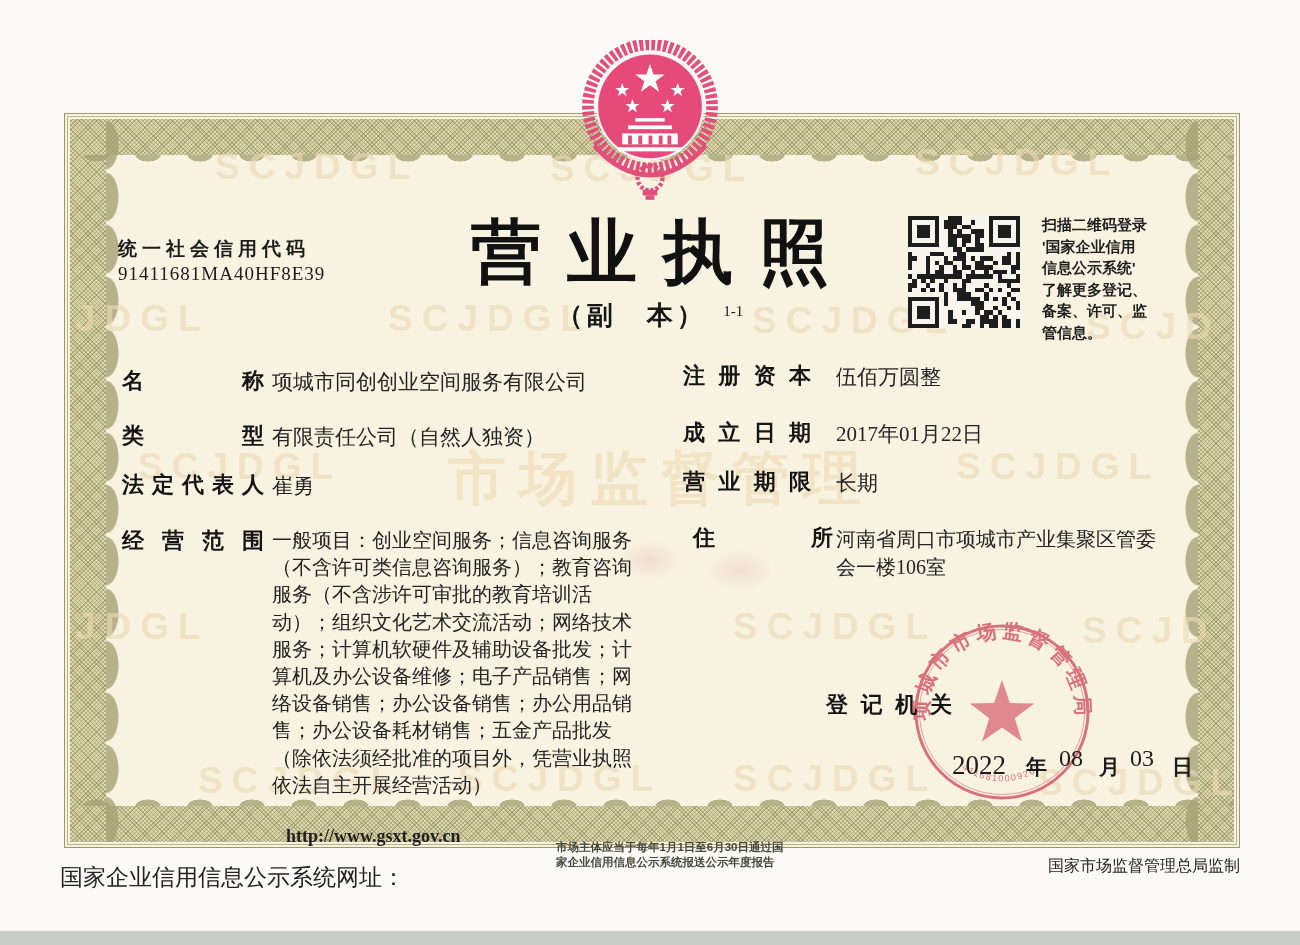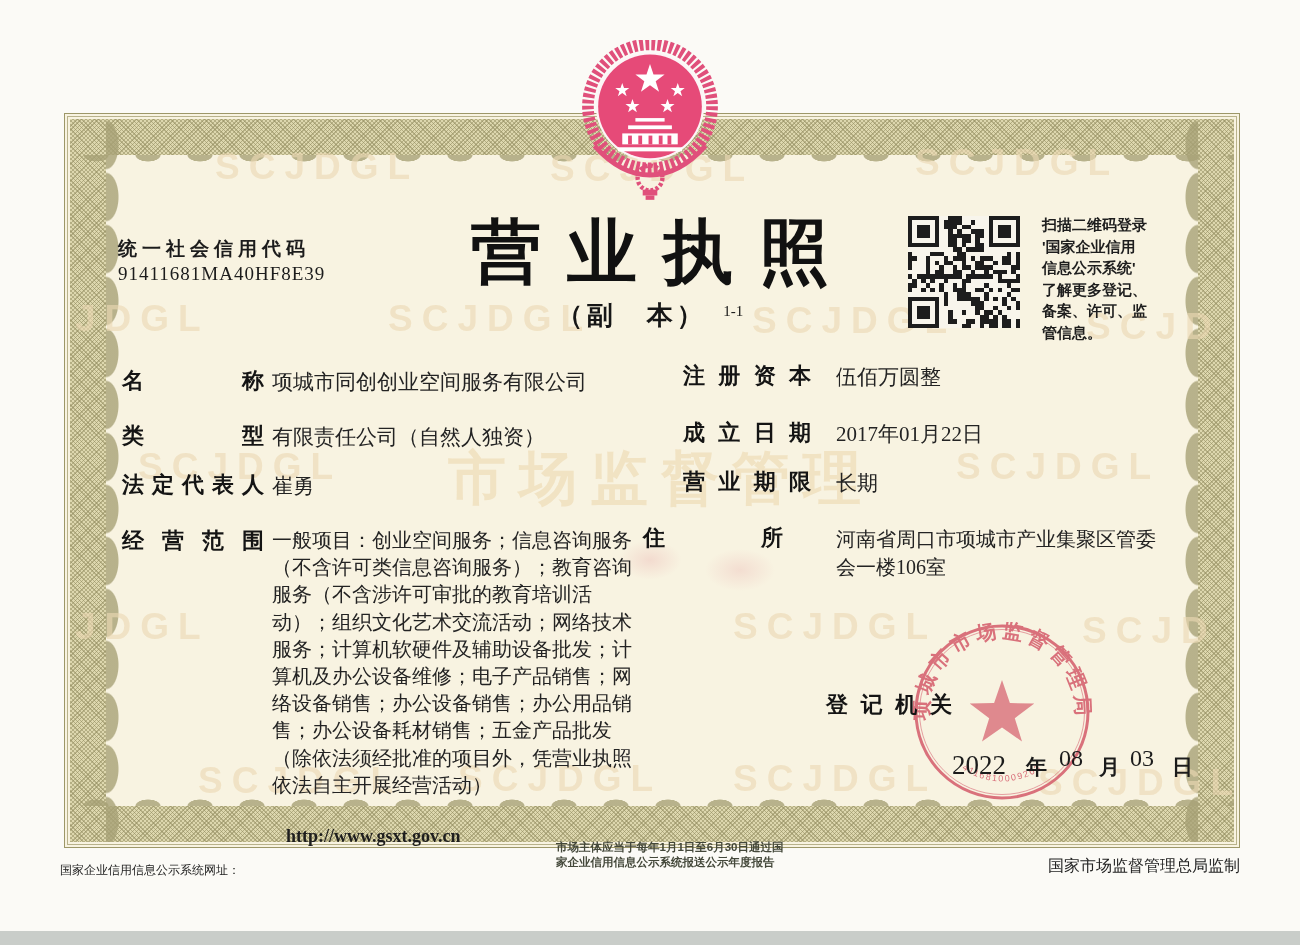--- a/index.html
+++ b/index.html
@@ -400,21 +400,21 @@
 
   <div class="flabel" style="left:683px; top:361px; width:128px;">注册资本</div>
   <div class="fvalue" style="left:836px; top:363px;">伍佰万圆整</div>
 
   <div class="flabel" style="left:683px; top:418px; width:128px;">成立日期</div>
   <div class="fvalue" style="left:836px; top:420px;">2017年01月22日</div>
 
   <div class="flabel" style="left:683px; top:467px; width:128px;">营业期限</div>
   <div class="fvalue" style="left:836px; top:469px;">长期</div>
 
-  <div class="flabel" style="left:643px; top:523px; width:140px;">住所</div>
+  <div class="flabel" style="left:693px; top:523px; width:140px;">住所</div>
   <div class="fvalue" style="left:836px; top:525px; width:400px; font-size:20px; line-height:28px;">河南省周口市项城市产业集聚区管委
 会一楼106室</div>
 
   <div class="flabel" style="left:826px; top:690px; width:126px;">登记机关</div>
 
   <svg class="abs" style="left:912px; top:622px; z-index:3; opacity:.88;" width="180" height="180" viewBox="0 0 180 180">
     <defs>
       <path id="sealArc" d="M 23 121 A 74 74 0 1 1 157 121" fill="none"></path>
       <path id="serialArc" d="M 40 138 A 69 69 0 0 0 140 138" fill="none"></path>
     </defs>
@@ -431,20 +431,20 @@
 
   <div class="abs" style="left:952px; top:750px; z-index:5; display:flex; align-items:baseline; white-space:nowrap;">
     <span class="serif" style="font-size:27px; color:#1b1b1b;">2022</span>
     <span style="font-size:21px; font-weight:bold; color:#1b1b1b; margin-left:20px;">年</span>
     <span class="serif" style="font-size:24px; color:#1b1b1b; margin-left:12px; position:relative; top:-8px;">08</span>
     <span style="font-size:21px; font-weight:bold; color:#1b1b1b; margin-left:16px;">月</span>
     <span class="serif" style="font-size:24px; color:#1b1b1b; margin-left:10px; position:relative; top:-8px;">03</span>
     <span style="font-size:21px; font-weight:bold; color:#1b1b1b; margin-left:18px;">日</span>
   </div>
 
-  <div class="abs serif" style="left:60px; top:862px; font-size:12px; color:#222; z-index:4;">国家企业信用信息公示系统网址：</div>
+  <div class="abs serif" style="left:60px; top:862px; font-size:23px; color:#222; z-index:4;">国家企业信用信息公示系统网址：</div>
   <div class="abs serif" style="left:286px; top:826px; font-size:18px; font-weight:bold; color:#1e1e1e; z-index:4;">http://www.gsxt.gov.cn</div>
   <div class="abs prewrap" style="left:556px; top:840px; width:250px; font-size:11.5px; font-weight:bold; line-height:15px; color:#44483a; z-index:4;">市场主体应当于每年1月1日至6月30日通过国
 家企业信用信息公示系统报送公示年度报告</div>
   <div class="abs serif" style="left:1048px; top:856px; font-size:16px; color:#222; z-index:4;">国家市场监督管理总局监制</div>
 
   <div class="abs" style="left:0; top:931px; width:1300px; height:14px; background:#c9cdc9; z-index:1;"></div>
 </div>
 
 </body></html>

